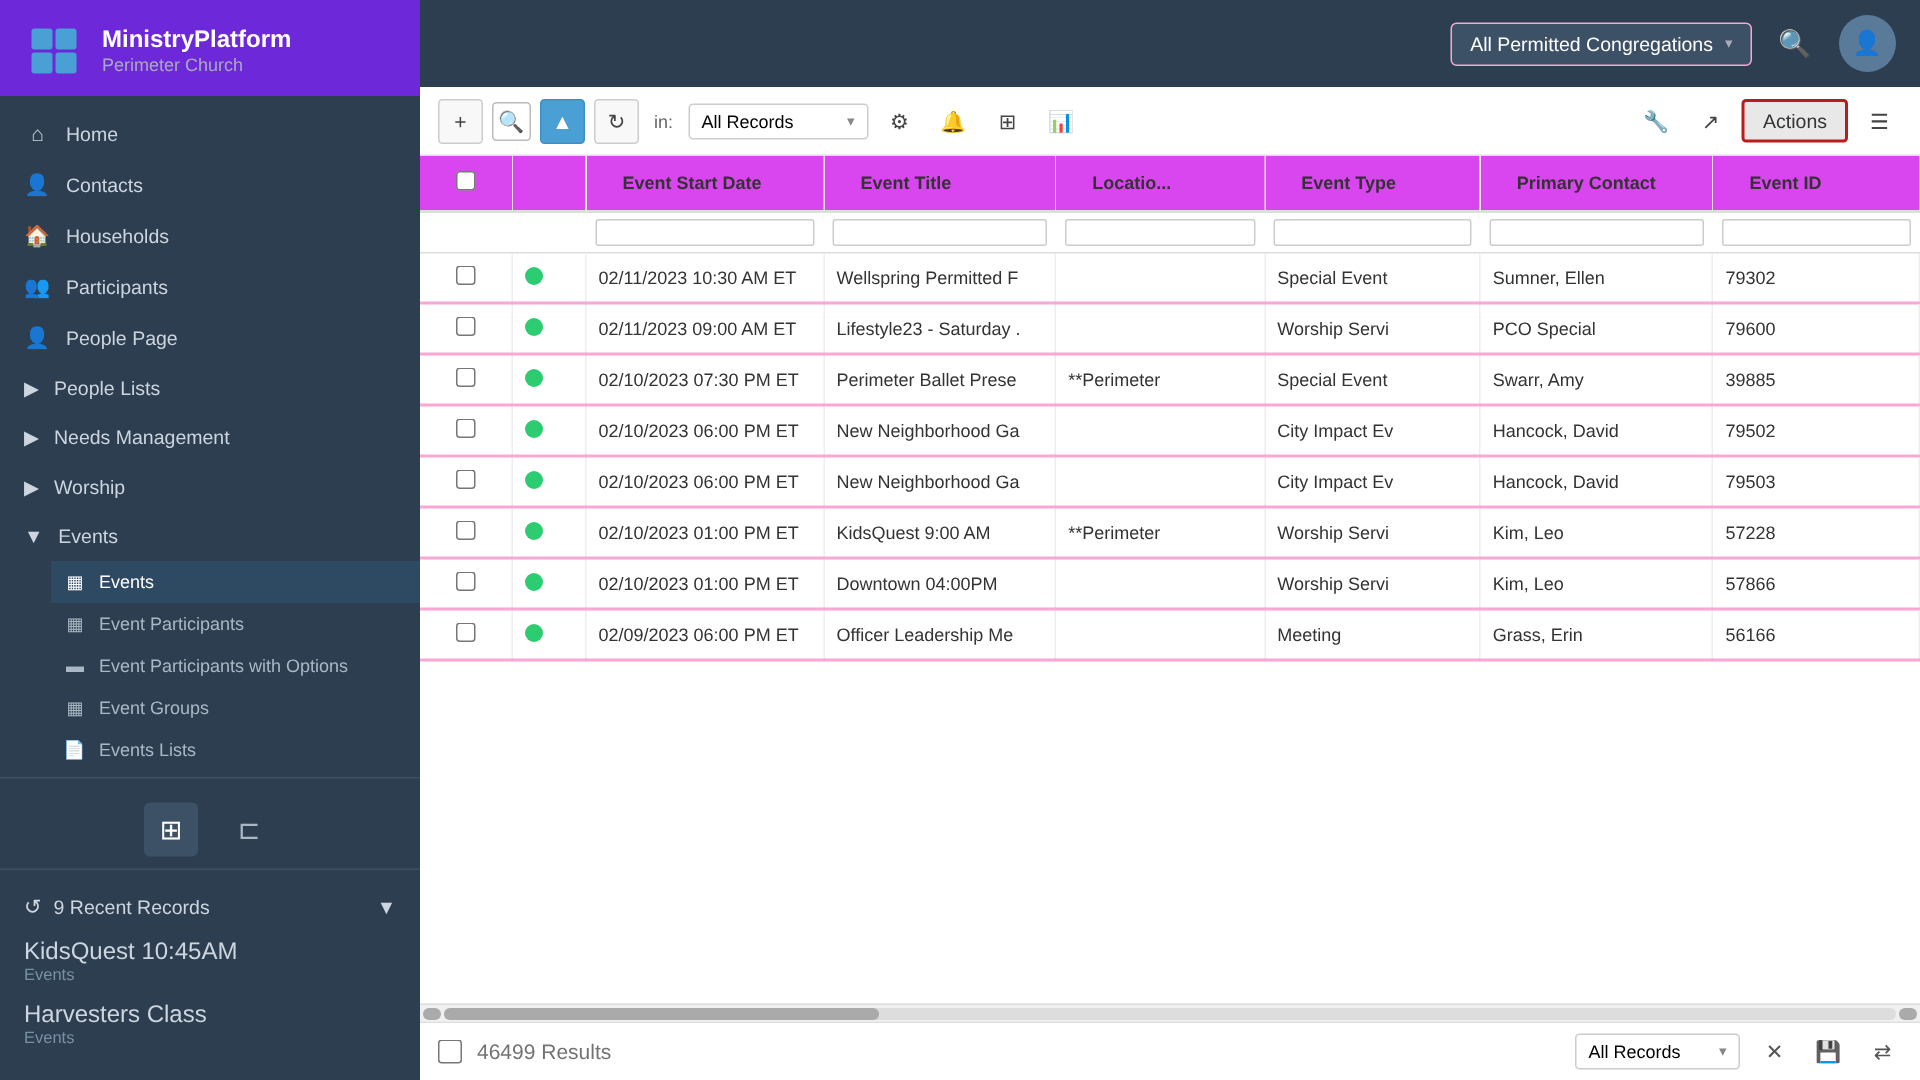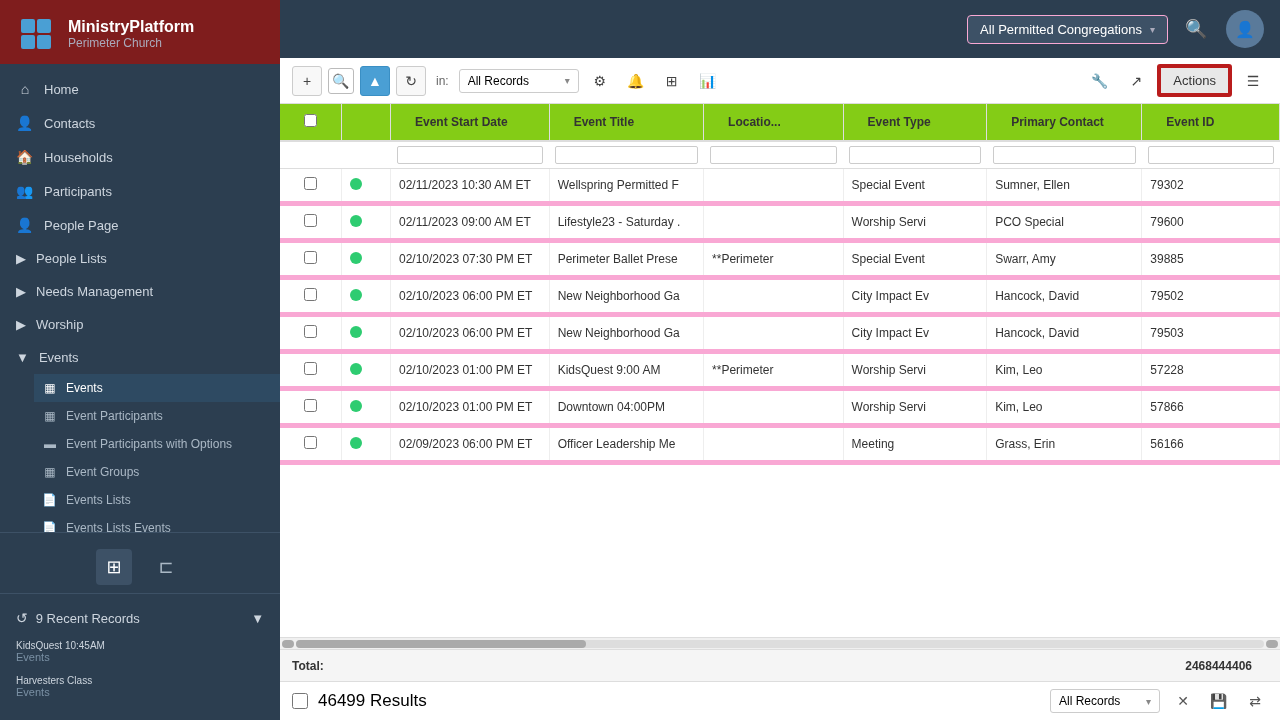--- a/index.html
+++ b/index.html
@@ -10,21 +10,21 @@
       width: 280px;
       min-width: 280px;
       background: #2c3e50;
       color: #cdd5de;
       display: flex;
       flex-direction: column;
       height: 100%;
       position: relative;
     }
     #sidebar-header {
-      background: #7f1d1d;
+      background: #6d28d9;
       padding: 14px 16px 10px 16px;
       display: flex;
       align-items: center;
       gap: 12px;
     }
     #sidebar-logo {
       width: 40px;
       height: 40px;
     }
     #sidebar-title { color: #fff; }
@@ -109,21 +109,21 @@
       color: #cdd5de;
       font-size: 13px;
       cursor: pointer;
     }
     .recent-records-header .rr-icon { margin-right: 8px; font-size: 14px; }
     .recent-records-header .rr-arrow { margin-left: auto; }
     .recent-record-item {
       padding: 6px 16px;
       cursor: pointer;
     }
-    .recent-record-item .rr-name { color: #cdd5de; font-size: 10px; }
+    .recent-record-item .rr-name { color: #cdd5de; font-size: 16px; }
     .recent-record-item .rr-type { color: #7a90a4; font-size: 11px; }
 
     
     #main {
       flex: 1;
       display: flex;
       flex-direction: column;
       background: #fff;
       overflow: hidden;
     }
@@ -213,21 +213,21 @@
       align-items: center;
       gap: 6px;
       cursor: pointer;
       min-width: 120px;
     }
     .records-selector .chevron { margin-left: auto; font-size: 10px; color: #888; }
 
     .toolbar-spacer { flex: 1; }
     .actions-btn {
       background: #e8e8e8;
-      border: 4px solid #b91c1c;
+      border: 2px solid #b91c1c;
       border-radius: 3px;
       padding: 5px 12px;
       font-size: 13px;
       cursor: pointer;
       color: #333;
       display: flex;
       align-items: center;
       gap: 4px;
     }
 
@@ -241,35 +241,35 @@
     .table-container {
       flex: 1;
       overflow: auto;
     }
     table {
       width: 100%;
       border-collapse: collapse;
       font-size: 12px;
     }
     thead th {
-      background: #84cc16;
+      background: #d946ef;
       border-bottom: 2px solid #ddd;
       border-right: 1px solid #ddd;
       padding: 10px 24px;
       text-align: left;
       font-weight: 600;
       color: #333;
       white-space: nowrap;
       position: sticky;
       top: 0;
       z-index: 2;
     }
     thead th:first-child { width: 30px; }
     thead th.status-col { width: 30px; }
-    tbody tr { border-bottom: 5px solid #f9a8d4; }
+    tbody tr { border-bottom: 2px solid #f9a8d4; }
     tbody td {
       padding: 8px 8px;
       border-right: 1px solid #eee;
       color: #333;
       white-space: nowrap;
       overflow: hidden;
       text-overflow: ellipsis;
       max-width: 200px;
     }
     tbody td:first-child { text-align: center; }
@@ -311,21 +311,21 @@
     #bottom-bar {
       background: #fff;
       border-top: 1px solid #ddd;
       display: flex;
       align-items: center;
       padding: 6px 12px;
       gap: 10px;
       min-height: 38px;
     }
     .bottom-checkbox { width: 16px; height: 16px; }
-    .results-count { font-size: 17px; color: #000000; font-weight: 500; }
+    .results-count { font-size: 14px; color: #737373; font-weight: 500; }
     .bottom-spacer { flex: 1; }
     .bottom-selector {
       border: 1px solid #ccc;
       border-radius: 3px;
       padding: 4px 8px;
       font-size: 12px;
       background: #fff;
       display: flex;
       align-items: center;
       gap: 6px;
@@ -648,24 +648,20 @@
     </div>
 
     <div class="h-scroll-area">
       <div style="width:12px; height:8px; background:#aaa; border-radius:4px; margin-right:2px;"></div>
       <div class="h-scroll-track">
         <div class="h-scroll-thumb"></div>
       </div>
       <div style="width:12px; height:8px; background:#aaa; border-radius:4px; margin-left:2px;"></div>
     </div>
 
-    <div id="table-footer">
-      <span class="total-label">Total:</span>
-      <span class="total-value">2468444406</span>
-    </div>
 
     <div id="bottom-bar">
       <input type="checkbox" class="bottom-checkbox" style="">
       <span class="results-count">46499 Results</span>
       <div class="bottom-spacer"></div>
       <div class="bottom-selector">
         <span>All Records</span>
         <span class="chevron">▾</span>
       </div>
       <div class="bottom-icon-btn">

